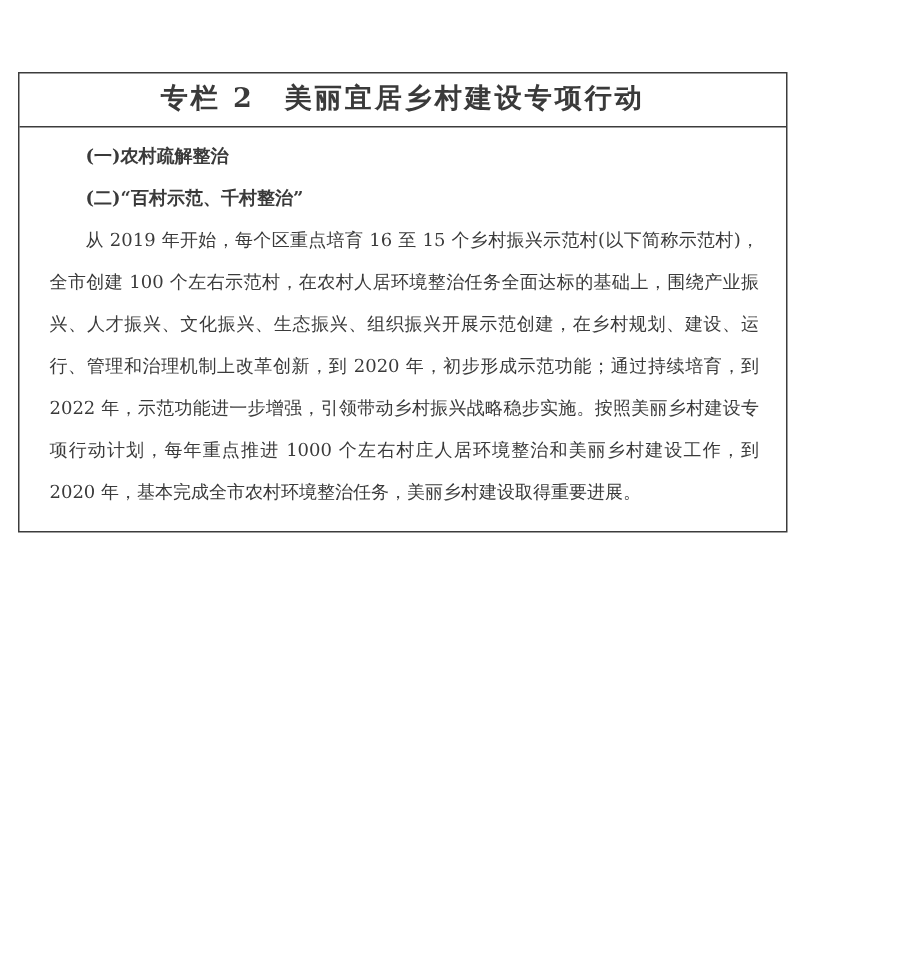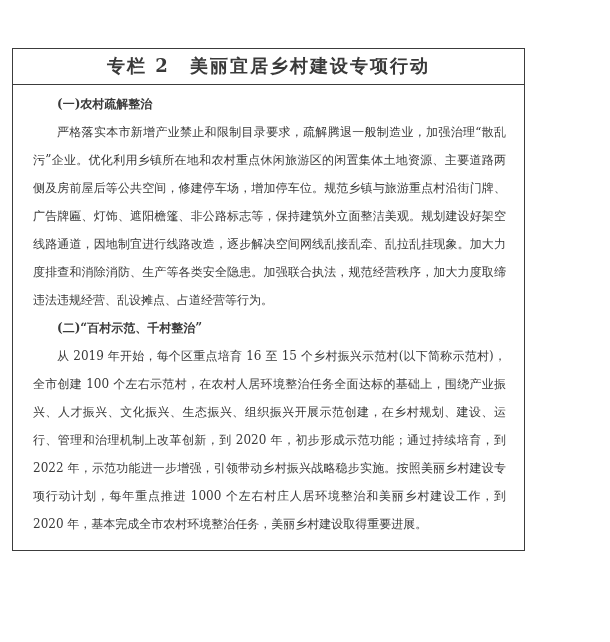--- a/index.html
+++ b/index.html
@@ -59,20 +59,19 @@
   }
 </style>
 </head>
 <body>
 
 <div class="panel">
   <div class="panel-header">专栏 2　美丽宜居乡村建设专项行动</div>
   <div class="panel-body">
     <div class="section">
       <div class="section-heading">(一)农村疏解整治</div>
-      <p class="section-text">严格落实本市新增产业禁止和限制目录要求，疏解腾退一般制造业，加强治理“散乱污”企业。优化利用乡镇所在地和农村重点休闲旅游区的闲置集体土地资源、主要道路两侧及房前屋后等公共空间，修建停车场，增加停车位。规范乡镇与旅游重点村沿街门牌、广告牌匾、灯饰、遮阳檐篷、非公路标志等，保持建筑外立面整洁美观。规划建设好架空线路通道，因地制宜进行线路改造，逐步解决空间网线乱接乱牵、乱拉乱挂现象。加大力度排查和消除消防、生产等各类安全隐患。加强联合执法，规范经营秩序，加大力度取缔违法违规经营、乱设摊点、占道经营等行为。</p>
     </div>
     <div class="section">
       <div class="section-heading">(二)“百村示范、千村整治”</div>
       <p class="section-text">从 2019 年开始，每个区重点培育 16 至 15 个乡村振兴示范村(以下简称示范村)，全市创建 100 个左右示范村，在农村人居环境整治任务全面达标的基础上，围绕产业振兴、人才振兴、文化振兴、生态振兴、组织振兴开展示范创建，在乡村规划、建设、运行、管理和治理机制上改革创新，到 2020 年，初步形成示范功能；通过持续培育，到 2022 年，示范功能进一步增强，引领带动乡村振兴战略稳步实施。按照美丽乡村建设专项行动计划，每年重点推进 1000 个左右村庄人居环境整治和美丽乡村建设工作，到 2020 年，基本完成全市农村环境整治任务，美丽乡村建设取得重要进展。</p>
     </div>
   </div>
 </div>
 
 </body></html>

